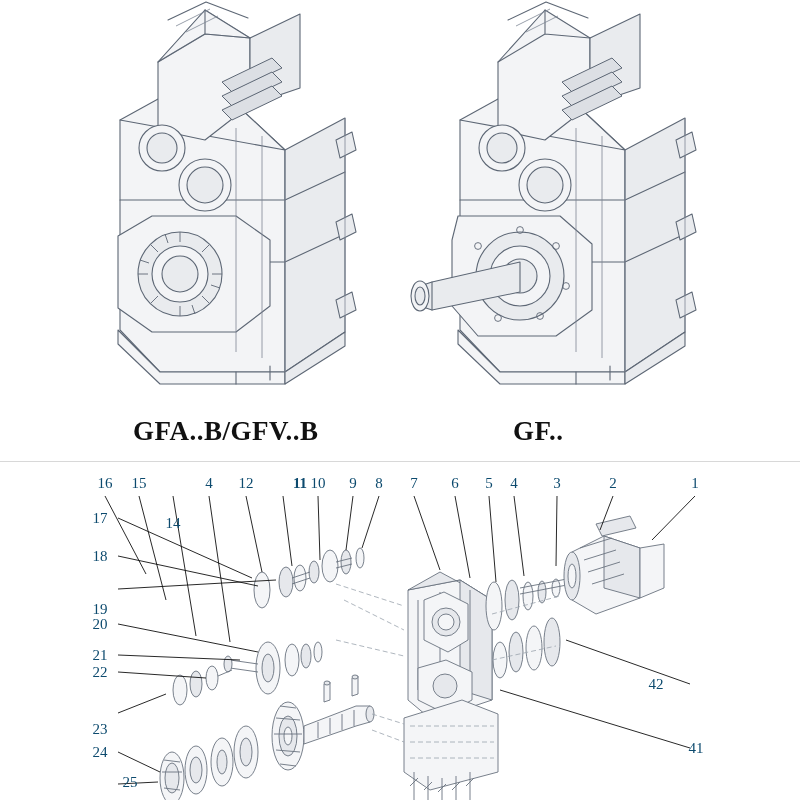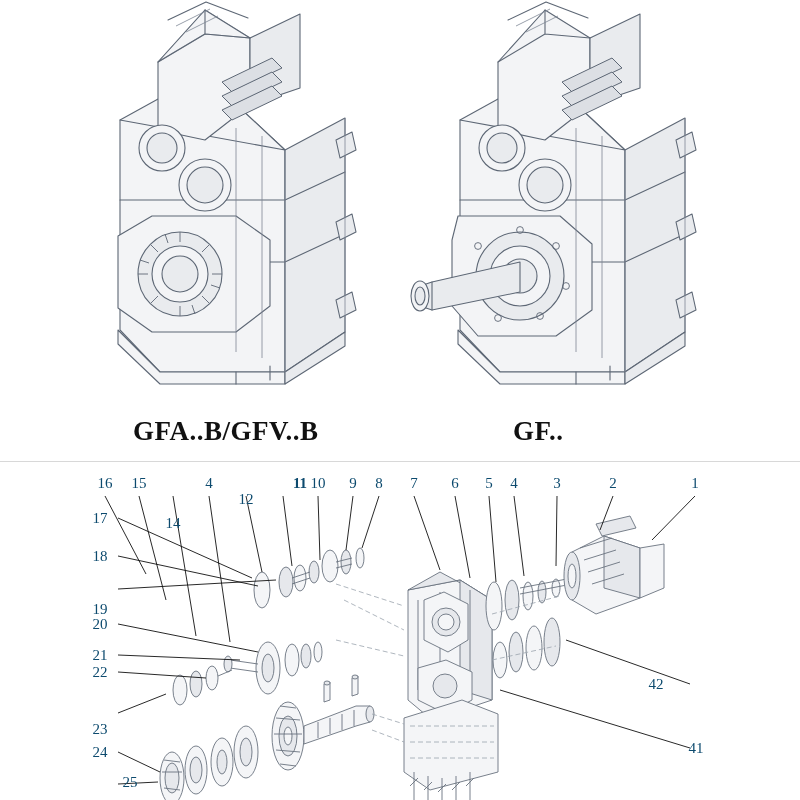--- a/index.html
+++ b/index.html
@@ -310,21 +310,21 @@
   <div class="divider"></div>
 
   <div class="cap" id="cap-left">GFA..B/GFV..B</div>
   <div class="cap" id="cap-right">GF..</div>
 
   <div id="callout-host">
       <div class="num" style="left: 95px; top: 475px; width: 20px;">16</div>
       <div class="num" style="left: 129px; top: 475px; width: 20px;">15</div>
       <div class="num" style="left: 163px; top: 475px; width: 20px; margin-top: 40px;">14</div>
       <div class="num" style="left: 199px; top: 475px; width: 20px;">4</div>
-      <div class="num" style="left: 236px; top: 475px; width: 20px; margin-top: 16px;">12</div>
+      <div class="num" style="left: 236px; top: 475px; width: 20px;">12</div>
       <div class="num" style="left: 290px; top: 475px; width: 20px; font-weight: bold;">11</div>
       <div class="num" style="left: 308px; top: 475px; width: 20px;">10</div>
       <div class="num" style="left: 343px; top: 475px; width: 20px;">9</div>
       <div class="num" style="left: 369px; top: 475px; width: 20px;">8</div>
       <div class="num" style="left: 404px; top: 475px; width: 20px;">7</div>
       <div class="num" style="left: 445px; top: 475px; width: 20px;">6</div>
       <div class="num" style="left: 479px; top: 475px; width: 20px;">5</div>
       <div class="num" style="left: 504px; top: 475px; width: 20px;">4</div>
       <div class="num" style="left: 547px; top: 475px; width: 20px;">3</div>
       <div class="num" style="left: 603px; top: 475px; width: 20px;">2</div>

